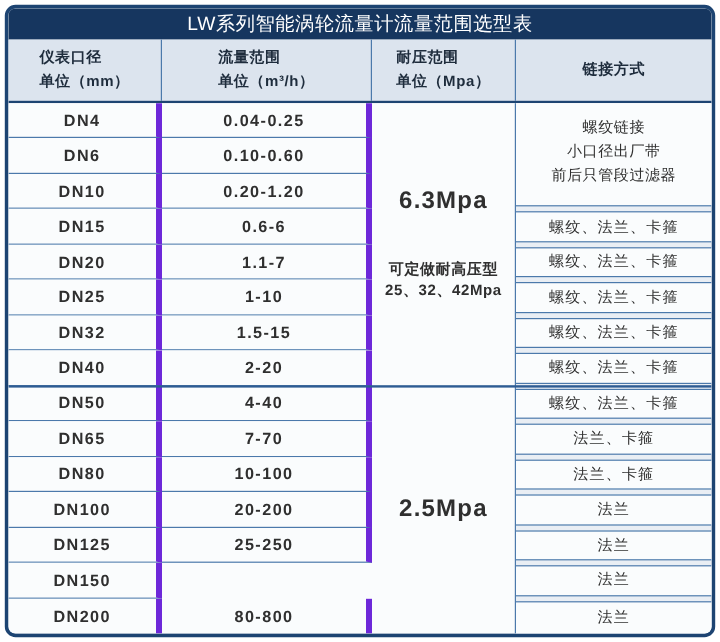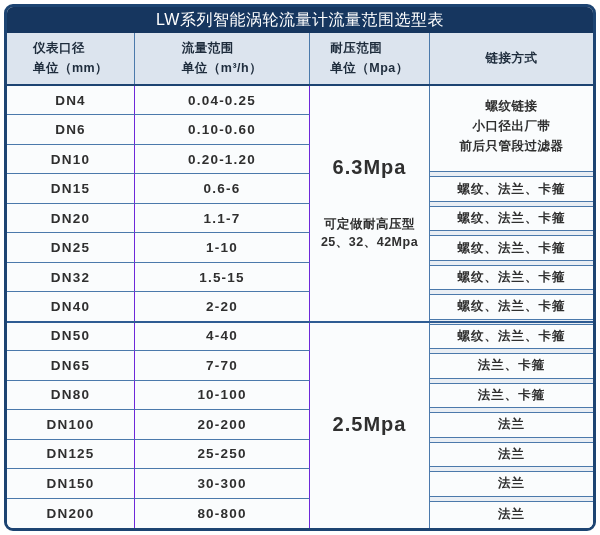--- a/index.html
+++ b/index.html
@@ -47,21 +47,21 @@
 
   .body-grid {
     flex:1;
     display:grid;
     grid-template-columns:128px 175px 120px 1fr;
     grid-template-rows:repeat(15,1fr);
   }
 
   .c1,.c2 {
     display:flex; align-items:center; justify-content:center;
-    border-right:1px solid #6d28d9;
+    border-right:5px solid #6d28d9;
     border-bottom:1px solid #4b79ab;
     font-size:13.5px; font-weight:bold; color:#2f2f2f;
     letter-spacing:1.2px; background:#fafcfd;
   }
   .c1 { grid-column:1; } .c2 { grid-column:2; }
   .last { border-bottom:none; }
 
   .c3 {
     grid-column:3;
     border-right:1px solid #4b79ab;
@@ -72,21 +72,21 @@
   .c3 .pnote { margin-top:36px; font-size:12.5px; line-height:1.5; text-align:center; letter-spacing:0.5px; }
 
   .c4bg { grid-column:4; grid-row:1/16; background:#e9eef4; }
   .c4 {
     grid-column:4; z-index:1;
     background:#fafcfd;
     border-top:1px solid #4b79ab;
     border-bottom:1px solid #4b79ab;
     margin:2px 0;
     display:flex; align-items:center; justify-content:center;
-    font-size:12.5px; font-weight:bold; color:#2f2f2f;
+    font-size:12.5px; font-weight:normal; color:#2f2f2f;
     letter-spacing:1px; text-align:center;
   }
   .c4.merged {
     grid-row:1/4; margin-top:0; border-top:none;
     flex-direction:column; line-height:1.6; padding-bottom:6px; letter-spacing:0.5px;
   }
   .c4.lastc { margin-bottom:0; border-bottom:none; }
 
   .group-divider {
     grid-column:1/-1; grid-row:9;
@@ -150,21 +150,20 @@
       <div class="c2" style="grid-row:4">0.6-6</div>
       <div class="c2" style="grid-row:5">1.1-7</div>
       <div class="c2" style="grid-row:6">1-10</div>
       <div class="c2" style="grid-row:7">1.5-15</div>
       <div class="c2" style="grid-row:8">2-20</div>
       <div class="c2" style="grid-row:9">4-40</div>
       <div class="c2" style="grid-row:10">7-70</div>
       <div class="c2" style="grid-row:11">10-100</div>
       <div class="c2" style="grid-row:12">20-200</div>
       <div class="c2" style="grid-row:13">25-250</div>
-      <div class="c2" style="grid-row:14">30-300</div>
       <div class="c2 last" style="grid-row:15">80-800</div>
 
       <div class="c3" style="grid-row:1/9">
         <div class="pval">6.3Mpa</div>
         <div class="pnote">
           <div>可定做耐高压型</div>
           <div>25、32、42Mpa</div>
         </div>
       </div>
       <div class="c3" style="grid-row:9/16">

